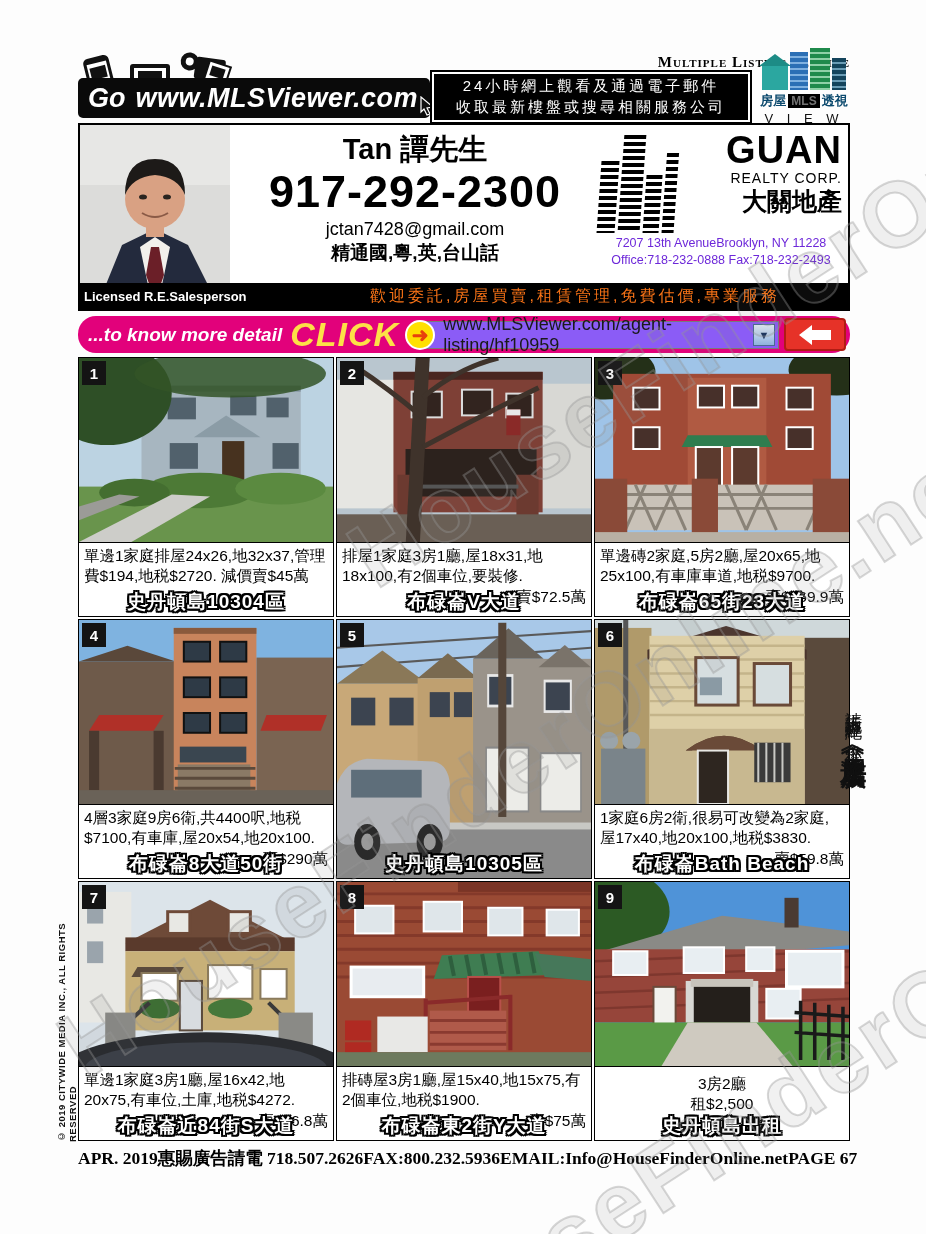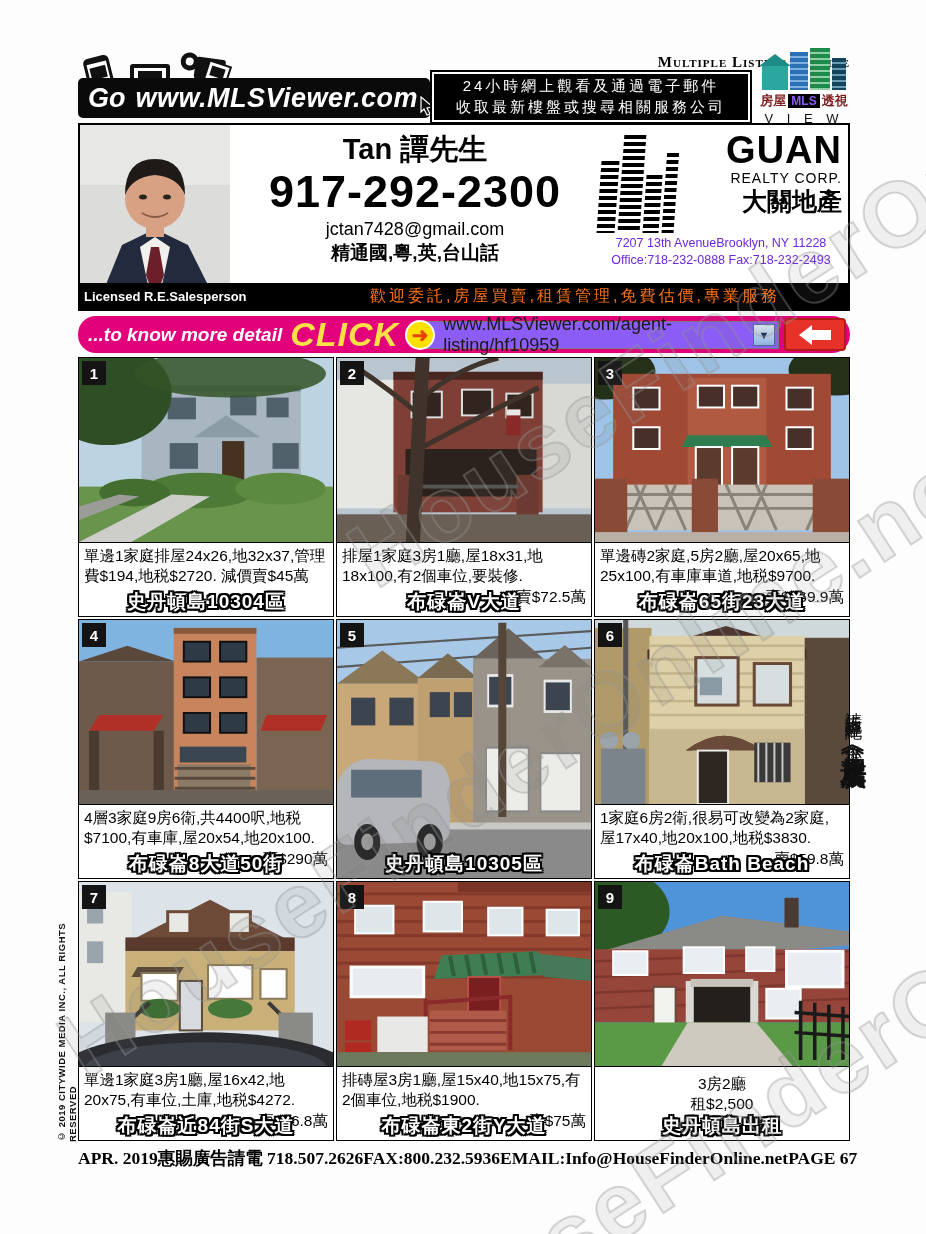--- a/index.html
+++ b/index.html
@@ -30,22 +30,22 @@
   #tagline div { font-size:15px; letter-spacing:3px; white-space:nowrap; }
   #vlogo { position:absolute; left:680px; top:-4px; width:92px; text-align:center; }
   #vlogo .bldgs { display:flex; align-items:flex-end; justify-content:center; gap:2px; height:42px; }
   #vlogo .house { position:relative; width:26px; height:24px; background:#2ba7a0; }
   #vlogo .house:before { content:""; position:absolute; left:-3px; top:-12px; border-left:16px solid transparent;
         border-right:16px solid transparent; border-bottom:12px solid #1d8c86; }
   #vlogo .t1 { width:18px; height:38px; background:repeating-linear-gradient(#2b6fb5 0 4px,#7fb1e0 4px 6px); }
   #vlogo .t2 { width:20px; height:42px; background:repeating-linear-gradient(#1f8a4c 0 4px,#8fd0a8 4px 6px); }
   #vlogo .t3 { width:14px; height:32px; background:repeating-linear-gradient(#14445c 0 4px,#6a9cb5 4px 6px); }
   #vlogo .row { display:flex; justify-content:center; align-items:center; gap:2px; margin-top:2px; }
-  #vlogo .zh { color:#7f1d1d; font-weight:bold; font-size:13px; }
-  #vlogo .mlsbox { background:#000; color:#8b5cf6; font-weight:bold; font-size:12px; padding:0 3px; }
+  #vlogo .zh { color:#0c4a6e; font-weight:bold; font-size:13px; }
+  #vlogo .mlsbox { background:#000; color:#737373; font-weight:bold; font-size:12px; padding:0 3px; }
   #vlogo .viewer { font-size:13px; letter-spacing:5px; margin-top:1px; color:#111; }
 
   
   #agent { position:absolute; left:78px; top:123px; width:772px; height:188px; border:2px solid #000;
            background:#fff; display:flex; }
   #photo-col { width:150px; position:relative; flex:none; }
   #photo-col svg { display:block; width:100%; height:100%; }
   #agent-center { flex:1; text-align:center; padding-top:8px; line-height:1.15; }
   .name-en { font-weight:bold; font-size:29px; }
   .name-zh { font-weight:bold; font-size:29px; }

